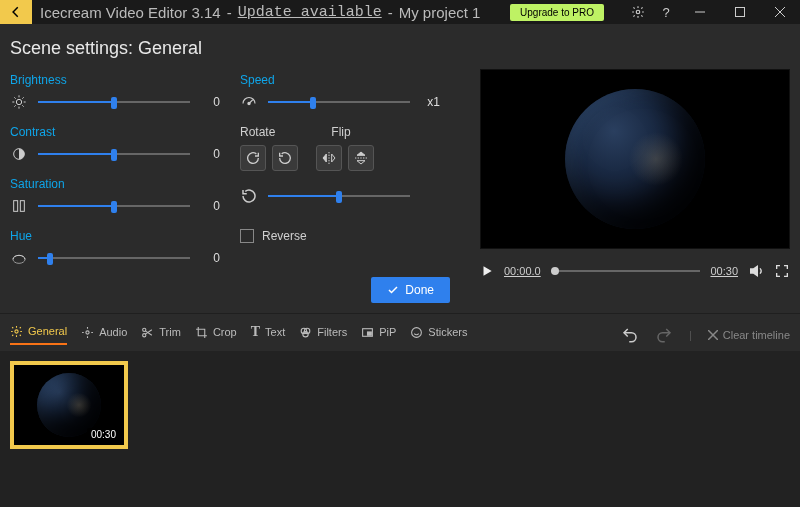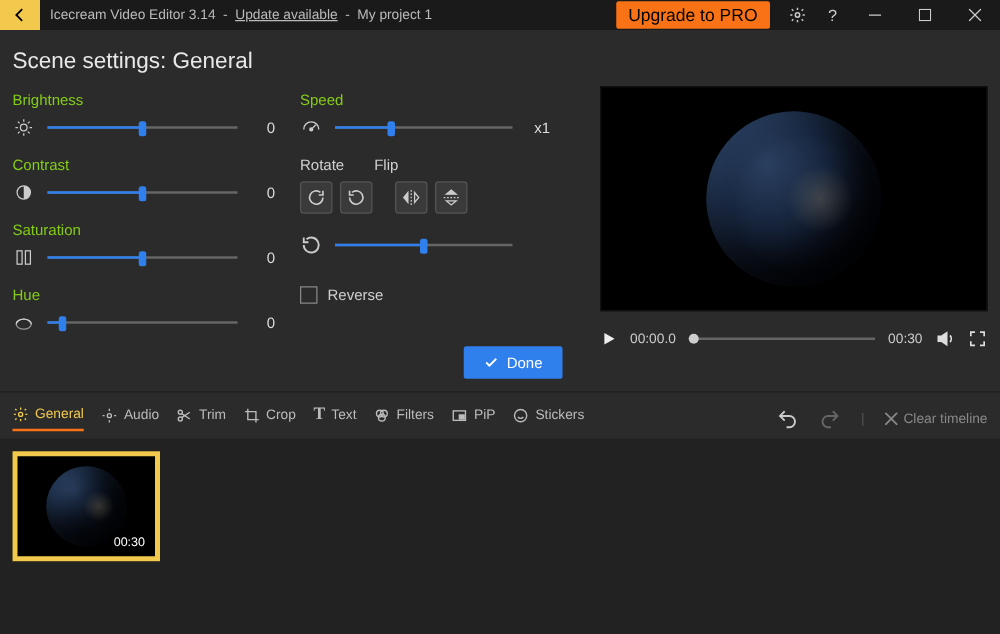--- a/index.html
+++ b/index.html
@@ -1,50 +1,50 @@
 <!DOCTYPE html>
 <html><head>
 <meta charset="utf-8">
 <style>
   * { box-sizing: border-box; margin: 0; padding: 0; font-family: "Segoe UI", Arial, sans-serif; }
   body { width: 800px; height: 507px; background: #2b2b2b; color: #d0d0d0; overflow: hidden; font-size: 12px; }
 
   
   .title-bar { height: 24px; background: #1a1a1a; display: flex; align-items: center; }
   .back-btn { width: 32px; height: 24px; background: #f2c94c; display: flex; align-items: center; justify-content: center; color: #000; font-size: 16px; cursor: pointer; }
-  .title-text { margin-left: 8px; color: #bbb; font-size: 11px; display: flex; gap: 6px; align-items: center; }
-  .title-text .update { text-decoration: underline; }
+  .title-text { margin-left: 8px; color: #bbb; font-size: 15px; display: flex; gap: 6px; align-items: center; }
+  .title-text .update { text-decoration: underline; font-family: Liberation Mono, monospace; }
   .title-right { margin-left: auto; display: flex; align-items: center; height: 100%; }
-  .upgrade-btn { background: #f97316; color: #000; font-size: 14px; padding: 3px 10px; margin-right: 8px; cursor: pointer; border-radius: 2px; }
+  .upgrade-btn { background: #bef264; color: #000; font-size: 10px; padding: 3px 10px; margin-right: 20px; cursor: pointer; border-radius: 2px; }
   .tb-icon { width: 28px; height: 24px; display: flex; align-items: center; justify-content: center; color: #ccc; cursor: pointer; font-size: 13px; }
   .tb-win { width: 40px; }
 
   
   .heading { padding: 14px 10px 8px 10px; color: #e8e8e8; font-size: 18px; font-weight: 400; }
 
   
   .settings-wrap { display: flex; padding: 0 10px; gap: 20px; }
   .col { display: flex; flex-direction: column; }
   .col.left { width: 210px; padding-top: 6px; }
   .col.mid { width: 200px; padding-top: 6px; }
-  .col.preview { flex: 1; }
-
-  .ctrl-label { color: #84cc16; font-size: 12px; margin-bottom: 6px; }
+  .col.preview { flex: 1; text-decoration: underline; }
+
+  .ctrl-label { color: #0ea5e9; font-size: 12px; margin-bottom: 6px; }
   .ctrl-row { display: flex; align-items: center; gap: 10px; margin-bottom: 14px; }
   .ctrl-row .ic { width: 18px; height: 18px; color: #ccc; display: flex; align-items: center; justify-content: center; }
   .ctrl-row .val { width: 20px; text-align: right; color: #ddd; }
 
   .slider { flex: 1; height: 14px; position: relative; cursor: pointer; }
   .slider .track { position: absolute; left: 0; right: 0; top: 6px; height: 2px; background: #666; }
   .slider .fill  { position: absolute; left: 0; top: 6px; height: 2px; background: #2f80ed; }
   .slider .thumb { position: absolute; top: 2px; width: 6px; height: 12px; background: #2f80ed; border-radius: 2px; transform: translateX(-50%); }
 
   .btn-row { display: flex; gap: 6px; margin-bottom: 16px; }
   .sq-btn { width: 26px; height: 26px; background: #3a3a3a; border: 1px solid #555; border-radius: 3px; display: flex; align-items: center; justify-content: center; cursor: pointer; color: #ccc; }
-  .sub-labels { display: flex; gap: 24px; margin-bottom: 6px; }
+  .sub-labels { display: flex; gap: 56px; margin-bottom: 6px; }
 
   .check-row { display: flex; align-items: center; gap: 8px; margin-top: 10px; }
   .checkbox { width: 14px; height: 14px; border: 1px solid #888; cursor: pointer; }
 
   
   .preview-box { width: 310px; height: 180px; background: #000; border: 1px solid #111; display: flex; align-items: center; justify-content: center; margin-left: auto; margin-top: 2px; }
   .earth { width: 140px; height: 140px; border-radius: 50%; background: radial-gradient(circle at 35% 30%, #2a3f5f 0%, #1a2a44 30%, #0e1626 55%, #050810 80%, #000 100%); box-shadow: inset -20px -20px 30px rgba(0,0,0,0.8), inset 8px 5px 15px rgba(100,150,200,0.15); position: relative; }
   .earth::after { content:""; position:absolute; top:30%; left:40%; width:50%; height:40%; background: radial-gradient(circle, rgba(180,160,120,0.25) 0%, transparent 60%); border-radius:50%; }
 
   .player-bar { display: flex; align-items: center; gap: 10px; margin-top: 14px; width: 310px; margin-left: auto; }

